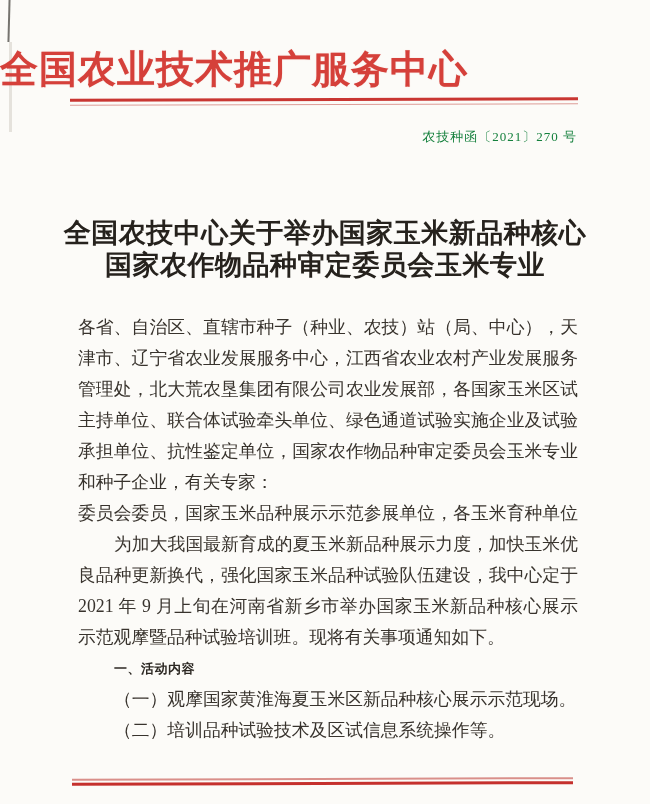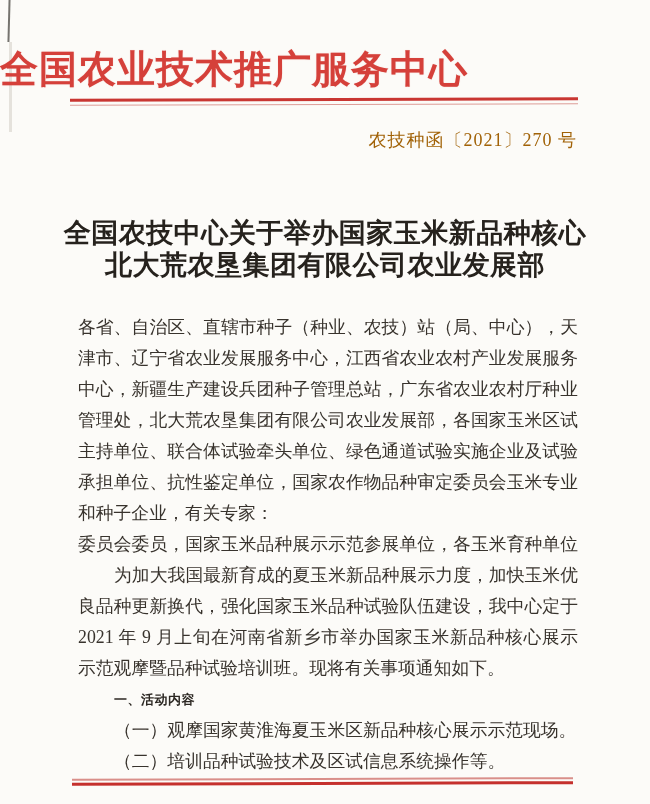--- a/index.html
+++ b/index.html
@@ -64,22 +64,22 @@
     left: 70px;
     width: 508px;
     height: 1px;
     background: #dd9d98;
     transform: rotate(-0.15deg);
   }
   .doc-number {
     position: absolute;
     top: 128px;
     right: 73px;
-    font-size: 18px;
-    color: #a16207;
+    font-size: 13px;
+    color: #15803d;
     letter-spacing: 1px;
     white-space: nowrap;
     text-align: center;
   }
   .doc-title {
     position: absolute;
     top: 217px;
     left: 0;
     right: 0;
     text-align: center;
@@ -152,28 +152,27 @@
 
   <div class="org-name">全国农业技术推广服务中心</div>
 
   <div class="header-rule-thick"></div>
   <div class="header-rule-thin"></div>
 
   <div class="doc-number">农技种函〔2021〕270 号</div>
 
   <div class="doc-title">
     <div>全国农技中心关于举办国家玉米新品种核心</div>
-    <div>北大荒农垦集团有限公司农业发展部</div>
+    <div>国家农作物品种审定委员会玉米专业</div>
   </div>
 
   <div class="body-text">
     <div>
         <div class="bline jl">各省、自治区、直辖市种子（种业、农技）站（局、中心），天</div>
         <div class="bline jl">津市、辽宁省农业发展服务中心，江西省农业农村产业发展服务</div>
-        <div class="bline jl">中心，新疆生产建设兵团种子管理总站，广东省农业农村厅种业</div>
         <div class="bline jl">管理处，北大荒农垦集团有限公司农业发展部，各国家玉米区试</div>
         <div class="bline jl">主持单位、联合体试验牵头单位、绿色通道试验实施企业及试验</div>
         <div class="bline jl">承担单位、抗性鉴定单位，国家农作物品种审定委员会玉米专业</div>
         <div class="bline">和种子企业，有关专家：</div>
         <div class="bline jl">委员会委员，国家玉米品种展示示范参展单位，各玉米育种单位</div>
       </div>
     <div>
         <div class="bline jl ind">为加大我国最新育成的夏玉米新品种展示力度，加快玉米优</div>
         <div class="bline jl">良品种更新换代，强化国家玉米品种试验队伍建设，我中心定于</div>
         <div class="bline jl">2021 年 9 月上旬在河南省新乡市举办国家玉米新品种核心展示</div>

